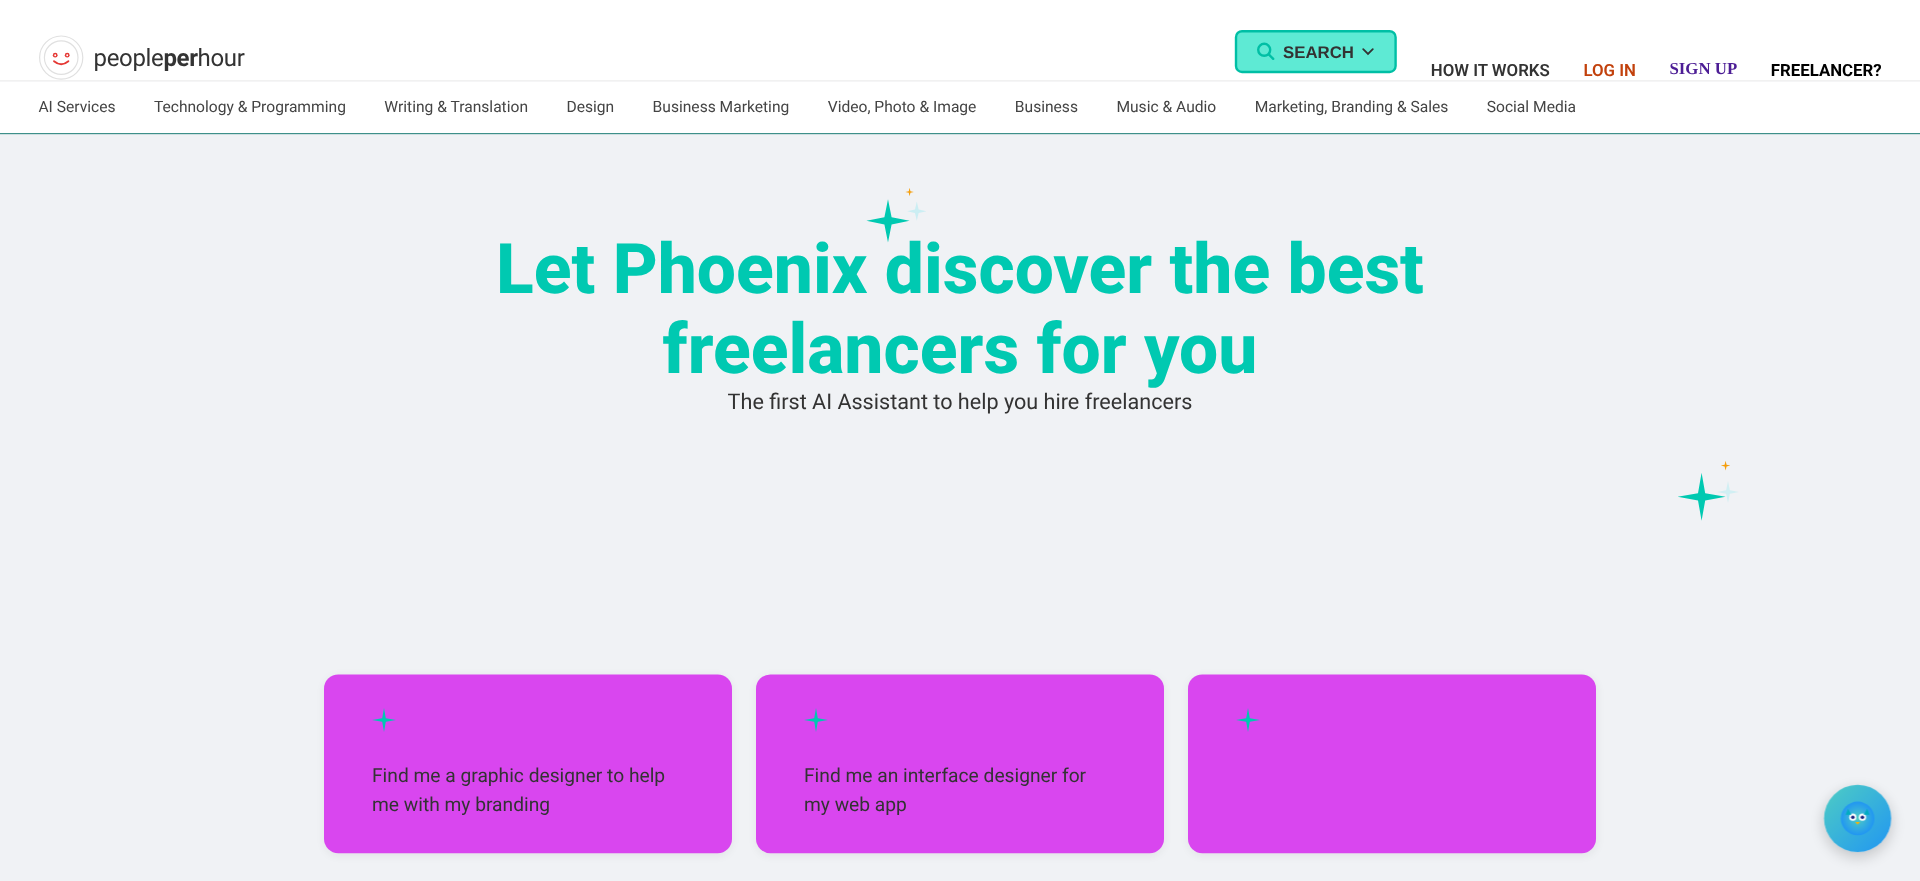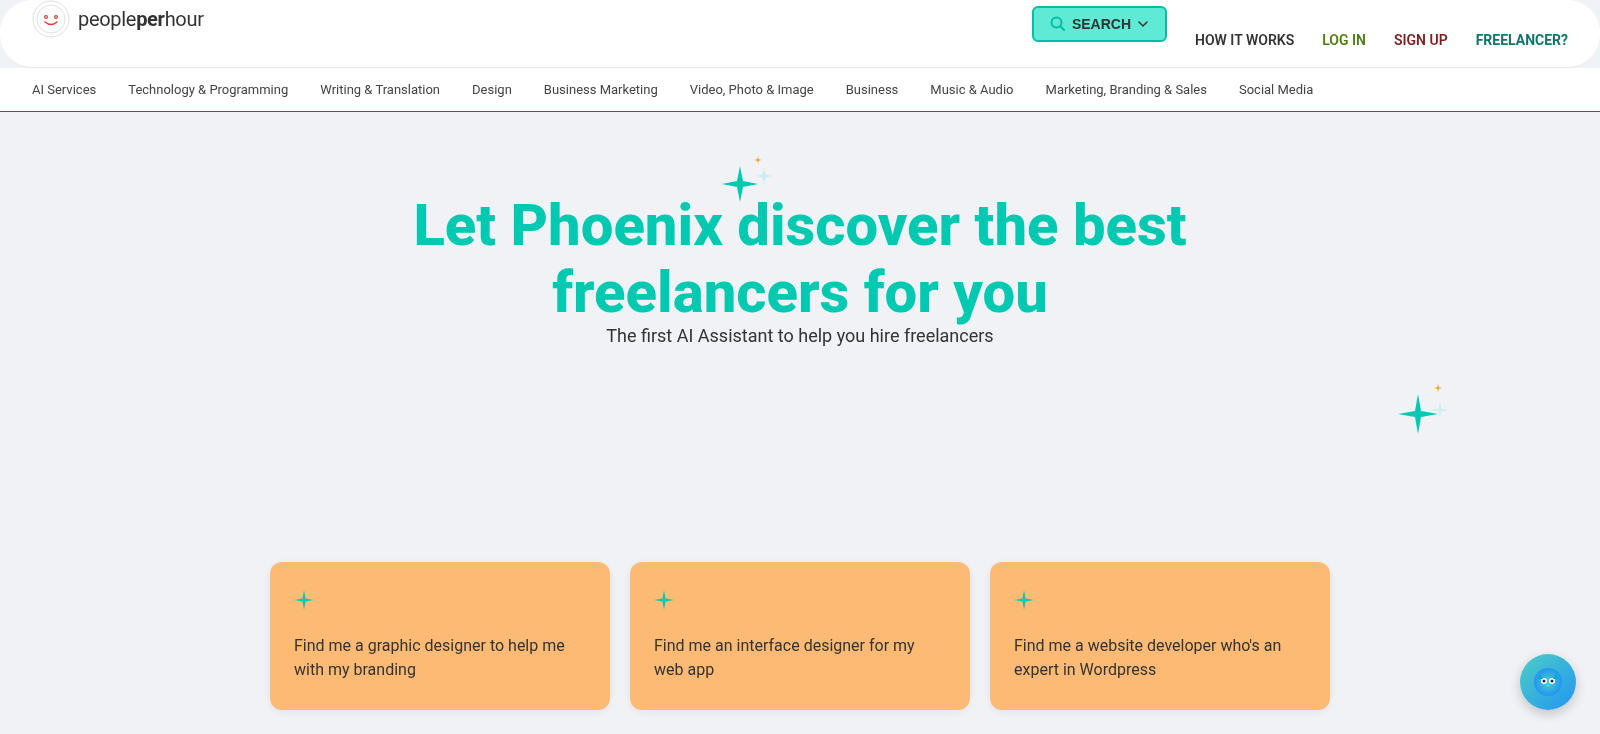--- a/index.html
+++ b/index.html
@@ -3,25 +3,24 @@
   <meta charset="utf-8">
   <style>
     * { margin: 0; padding: 0; box-sizing: border-box; }
     body { font-family: -apple-system, BlinkMacSystemFont, 'Segoe UI', Roboto, sans-serif; background: #f0f2f5; }
 
     
     .header {
       background: #fff;
       border-bottom: 1px solid #e8e8e8;
       display: flex;
-      align-items: flex-start;
+      align-items: flex-end;
       padding: 0 32px;
       height: 68px;
       justify-content: space-between;
-      border-radius: 32px;
     }
     .logo {
       display: flex;
       align-items: center;
       gap: 8px;
       text-decoration: none;
     }
     .logo-icon {
       width: 38px;
       height: 38px;
@@ -54,23 +53,23 @@
       color: #333;
     }
     .nav-link {
       font-size: 14px;
       font-weight: 600;
       color: #333;
       text-decoration: none;
       cursor: pointer;
       margin-top: 32px;
     }
-    .nav-login { color: #4d7c0f; }
-    .nav-signup { color: #7f1d1d; }
-    .nav-freelancer { color: #0f766e; font-weight: 700; }
+    .nav-login { color: #c2410c; }
+    .nav-signup { color: #4c1d95; font-family: Liberation Serif, serif; }
+    .nav-freelancer { color: #000000; font-weight: 700; }
 
     
     .cat-nav {
       background: #fff;
       border-bottom: 1px solid #0f766e;
       display: flex;
       align-items: center;
       padding: 0 32px;
       height: 44px;
       gap: 32px;
@@ -122,23 +121,23 @@
 
     
     .cards-section {
       display: flex;
       gap: 20px;
       padding: 30px 32px 20px;
       justify-content: center;
       flex-wrap: nowrap;
     }
     .card {
-      background: #fdba74;
+      background: #d946ef;
       border-radius: 12px;
-      padding: 28px 24px;
+      padding: 28px 40px;
       min-width: 280px;
       max-width: 340px;
       flex: 1;
       box-shadow: 0 2px 8px rgba(0,0,0,0.06);
       cursor: pointer;
       transition: box-shadow 0.2s;
     }
     .card-sparkle {
       color: #00c9b1;
       font-size: 18px;
@@ -267,21 +266,20 @@
     <div class="card">
       <div class="card-sparkle"><svg width="20" height="20" viewBox="0 0 20 20">
       <path d="M10 0 L11.5 8.5 L20 10 L11.5 11.5 L10 20 L8.5 11.5 L0 10 L8.5 8.5 Z" fill="#00c9b1"></path>
     </svg></div>
       <p class="card-text">Find me an interface designer for my web app</p>
     </div>
     <div class="card">
       <div class="card-sparkle"><svg width="20" height="20" viewBox="0 0 20 20">
       <path d="M10 0 L11.5 8.5 L20 10 L11.5 11.5 L10 20 L8.5 11.5 L0 10 L8.5 8.5 Z" fill="#00c9b1"></path>
     </svg></div>
-      <p class="card-text">Find me a website developer who's an expert in Wordpress</p>
     </div>
   </div>
 
 <div class="chat-bubble">
   <svg width="32" height="32" viewBox="0 0 32 32">
 
     <circle cx="16" cy="16" r="14" fill="url(#grad)"></circle>
     <defs>
       <radialGradient id="grad" cx="50%" cy="50%" r="50%">
         <stop offset="0%" stop-color="#4ecdc4"></stop>

